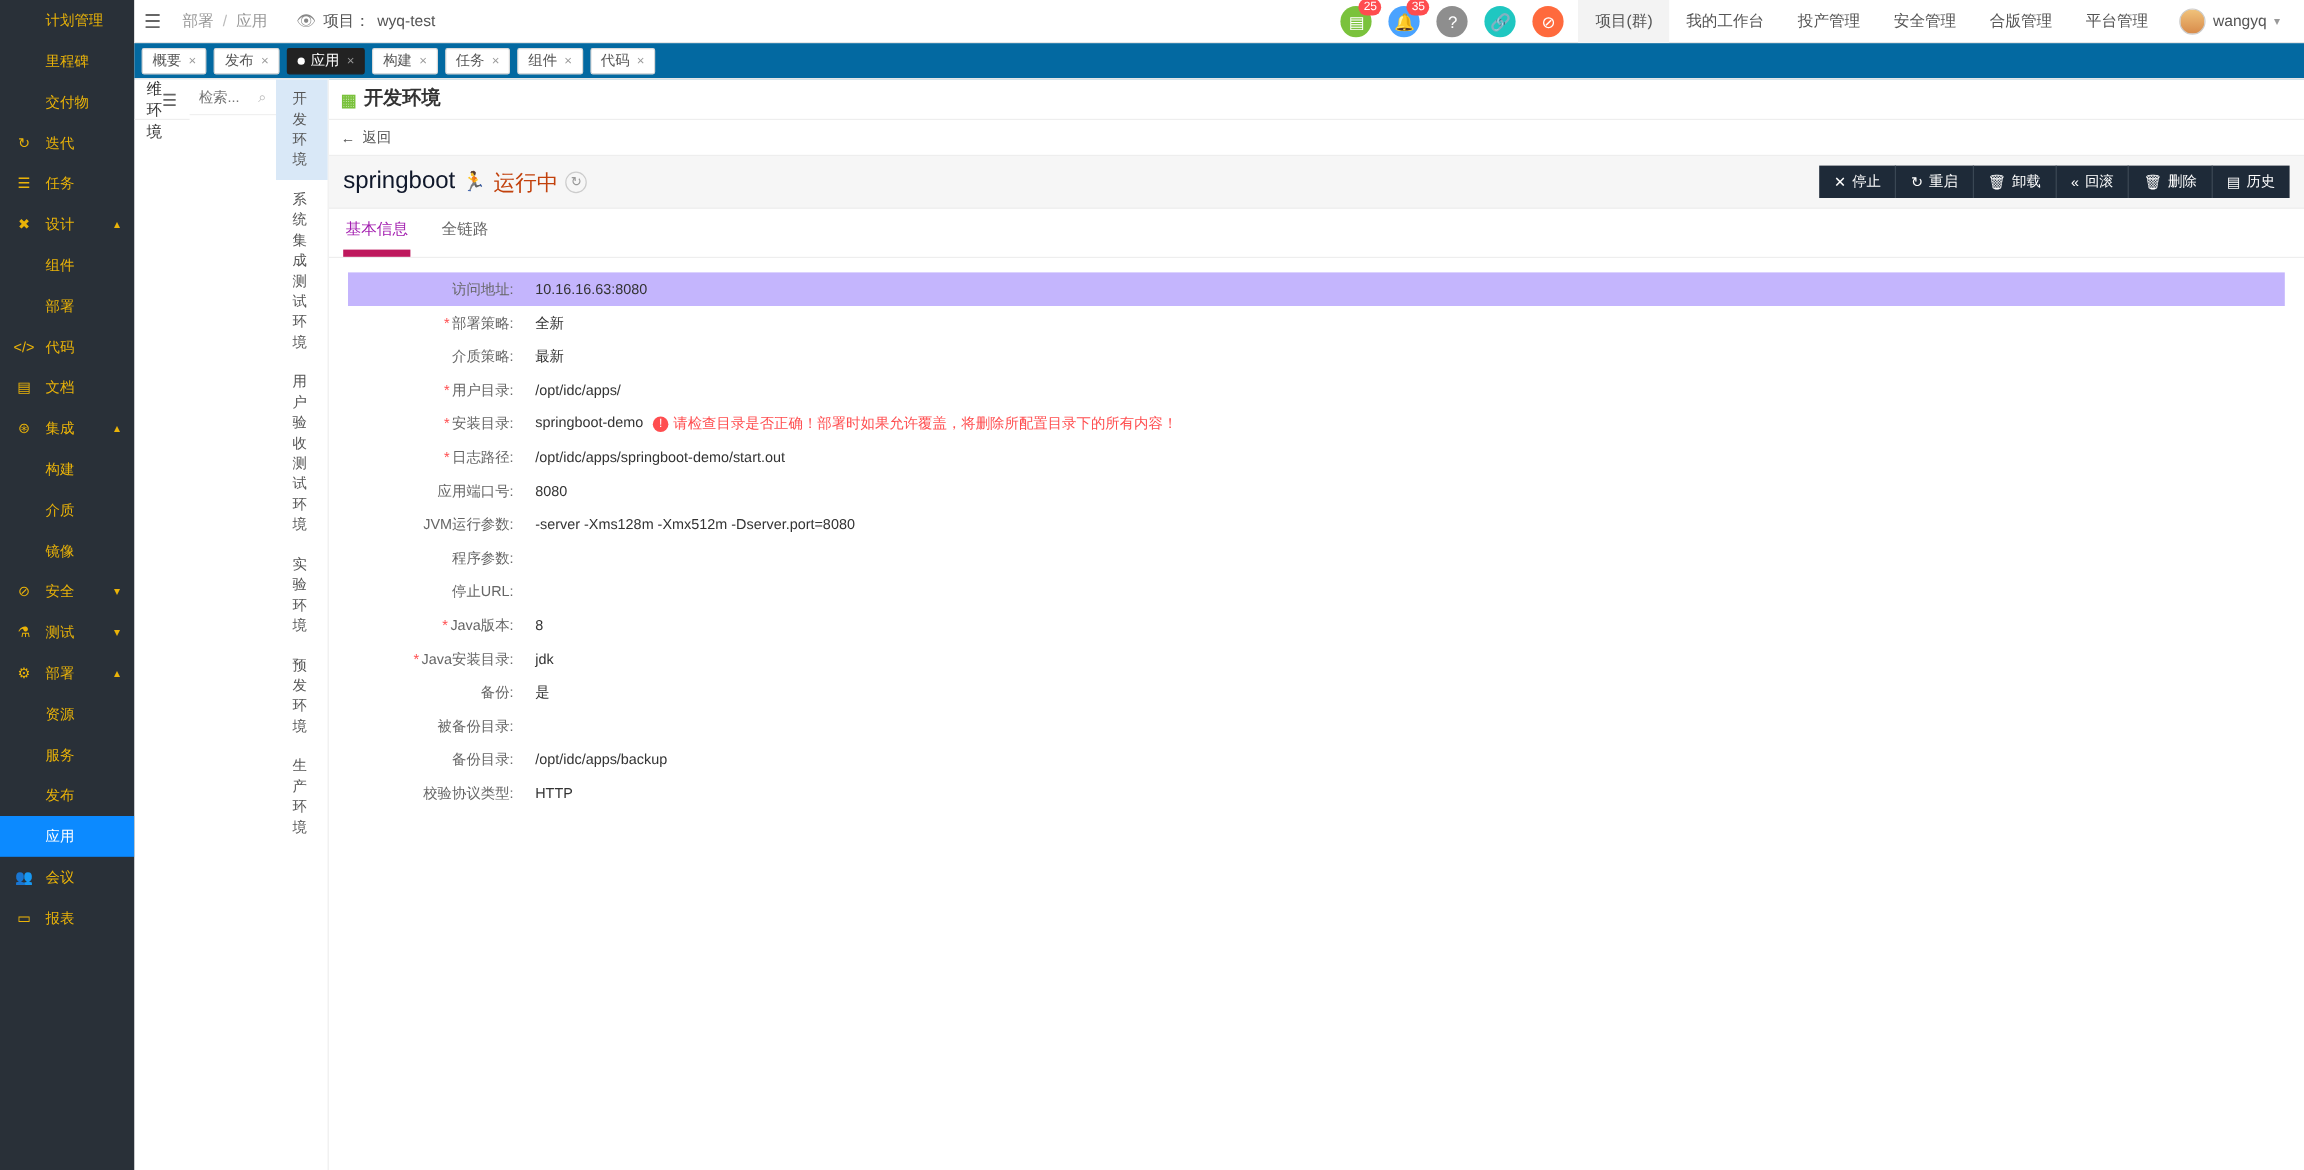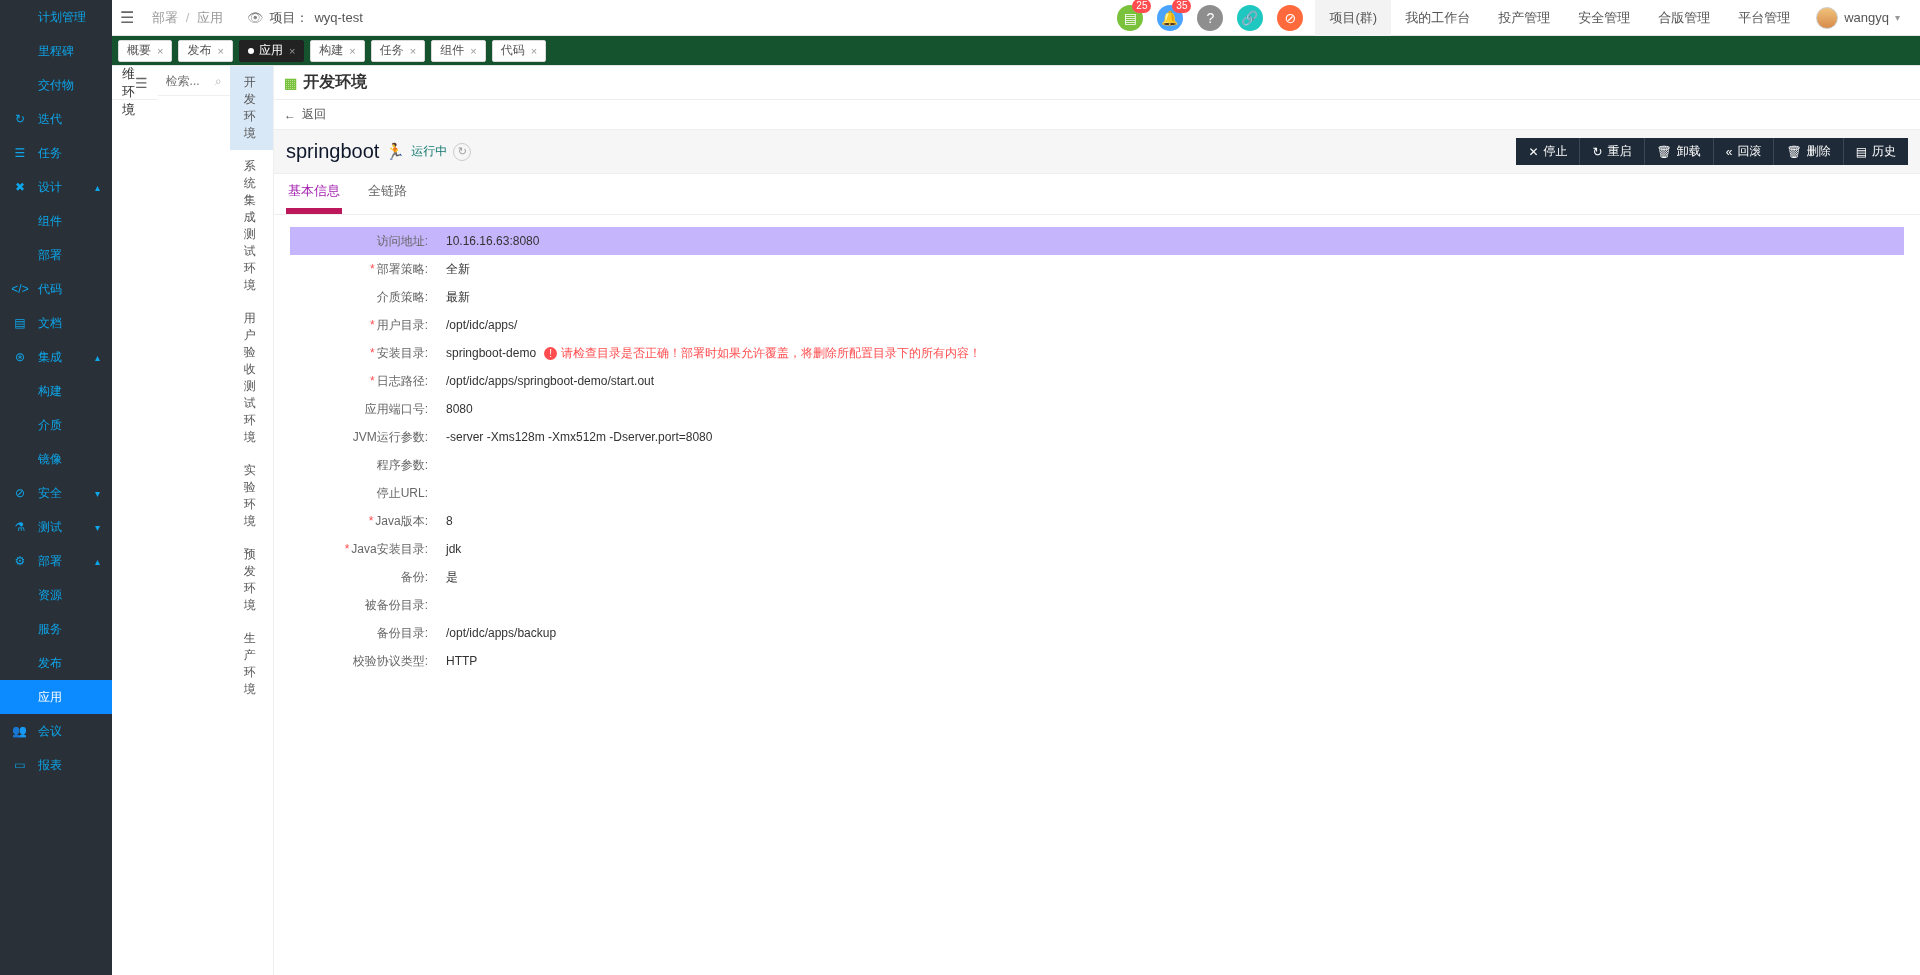--- a/index.html
+++ b/index.html
@@ -1,21 +1,21 @@
 <!DOCTYPE html>
 <html><head>
 <meta charset="utf-8">
 <style>
 *{box-sizing:border-box;margin:0;padding:0}
 body{font-family:"Microsoft YaHei","Helvetica Neue",Arial,sans-serif;font-size:13px;color:#333;background:#fff;overflow:hidden}
 .app{display:flex;height:975px;width:1920px}
 
 
 .nav-left{width:112px;background:#293038;color:#bbb;display:flex;flex-direction:column;overflow-y:auto}
-.nav-item{height:34px;display:flex;align-items:center;padding:0 12px;cursor:pointer;font-size:12px;color:#0ea5e9}
+.nav-item{height:34px;display:flex;align-items:center;padding:0 12px;cursor:pointer;font-size:12px;color:#eab308}
 .nav-item.head{font-weight:500}
 .nav-item .ico{width:16px;margin-right:10px;font-size:12px;display:inline-flex;justify-content:center}
 .nav-item.sub{padding-left:38px}
 .nav-item.active{background:#0c8aff;color:#fff}
 .nav-item .chev{margin-left:auto;font-size:10px}
 
 
 .right{flex:1;display:flex;flex-direction:column}
 .topbar{height:36px;border-bottom:1px solid #e6e6e6;display:flex;align-items:center;padding:0 8px;background:#fff}
 .ham{width:24px;font-size:16px;color:#666;cursor:pointer}
@@ -27,21 +27,21 @@
 .top-icons{display:flex;align-items:center;gap:14px;margin-right:12px}
 .cbadge{position:relative;width:26px;height:26px;border-radius:50%;display:flex;align-items:center;justify-content:center;color:#fff;font-size:14px}
 .cbadge .cnt{position:absolute;top:-6px;right:-8px;background:#ff4d4f;color:#fff;font-size:10px;border-radius:8px;padding:0 4px;line-height:14px;min-width:16px;text-align:center}
 .top-tabs{display:flex;align-items:stretch;height:36px}
 .top-tab{padding:0 14px;display:flex;align-items:center;color:#555;font-size:13px;cursor:pointer}
 .top-tab.active{background:#f3f3f3}
 .user{display:flex;align-items:center;gap:6px;padding:0 12px;color:#555;cursor:pointer}
 .avatar{width:22px;height:22px;border-radius:50%;background:linear-gradient(#f0c27b,#d88b4a);border:1px solid #ccc}
 
 
-.subtabs{height:30px;background:#14532d;border-bottom:1px solid #e5e5e5;display:flex;align-items:center;padding:4px 6px;gap:6px}
+.subtabs{height:30px;background:#0369a1;border-bottom:1px solid #e5e5e5;display:flex;align-items:center;padding:4px 6px;gap:6px}
 .subtab{border:1px solid #d9d9d9;background:#fff;height:22px;padding:0 8px;display:flex;align-items:center;font-size:12px;color:#555;cursor:pointer;border-radius:2px}
 .subtab .x{margin-left:6px;color:#999;font-size:11px}
 .subtab.active{background:#222;color:#fff;border-color:#222}
 .subtab.active .dot{width:6px;height:6px;border-radius:50%;background:#fff;margin-right:5px}
 .subtab .dot{display:none}
 .subtab.active .dot{display:inline-block}
 
 
 .body{flex:1;display:flex;overflow:hidden}
 .side2{width:162px;border-right:1px solid #eee;background:#fff;display:flex;flex-direction:row}
@@ -51,21 +51,21 @@
 .env-item{padding:8px 14px;font-size:12px;color:#555;cursor:pointer}
 .env-item.active{background:#d9e8f7}
 
 .main{flex:1;display:flex;flex-direction:column;overflow:hidden}
 .main-head{height:34px;border-bottom:1px solid #eee;display:flex;align-items:center;padding:0 10px;font-size:16px;color:#333;font-weight:600}
 .main-head .grid-ico{color:#7ac23c;margin-right:6px;font-size:14px}
 .back{height:30px;border-bottom:1px solid #eee;display:flex;align-items:center;padding:0 10px;font-size:12px;color:#555;gap:6px;cursor:pointer}
 .app-bar{display:flex;align-items:center;padding:8px 12px;border-bottom:1px solid #eee;background:#f6f6f6}
 .app-name{font-size:20px;color:#0f172a}
 .run-ico{color:#7ac23c;margin:0 6px;font-size:16px}
-.run-state{font-size:12px;color:#0f766e;margin-right:6px}
+.run-state{font-size:18px;color:#c2410c;margin-right:6px}
 .refresh{width:18px;height:18px;border:1px solid #ccc;border-radius:50%;display:flex;align-items:center;justify-content:center;color:#999;font-size:11px;cursor:pointer}
 .app-bar-spacer{flex:1}
 .btns{display:flex}
 .btn{background:#1e2a38;color:#fff;padding:5px 12px;font-size:12px;display:flex;align-items:center;gap:5px;cursor:pointer;border-right:1px solid #3a4754}
 .btn:last-child{border-right:none}
 
 .detail-tabs{display:flex;border-bottom:1px solid #eee;padding:0 12px}
 .dtab{padding:8px 2px;margin-right:24px;font-size:13px;color:#666;cursor:pointer}
 .dtab.active{color:#a21caf;border-bottom:6px solid #be185d;font-weight:400}
 

